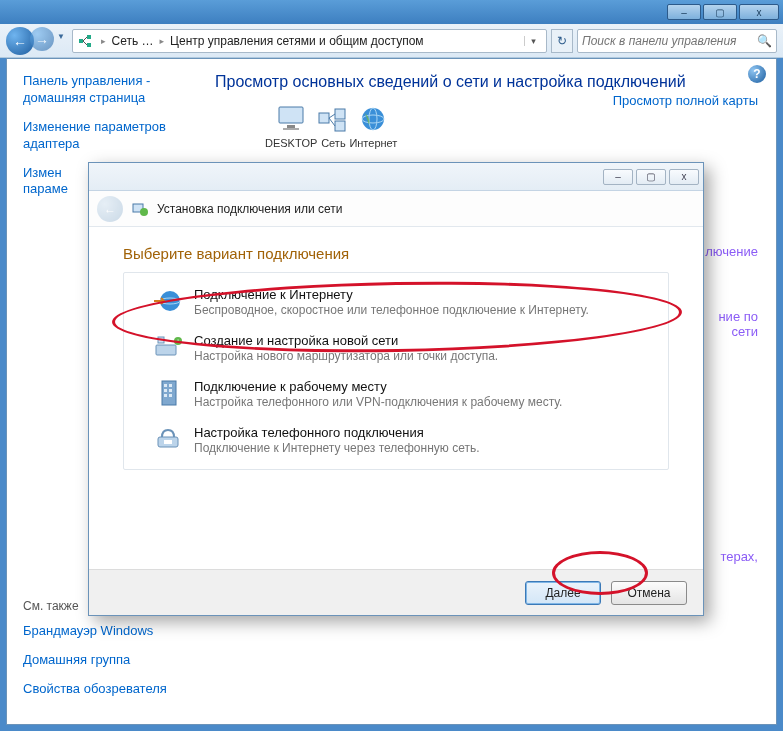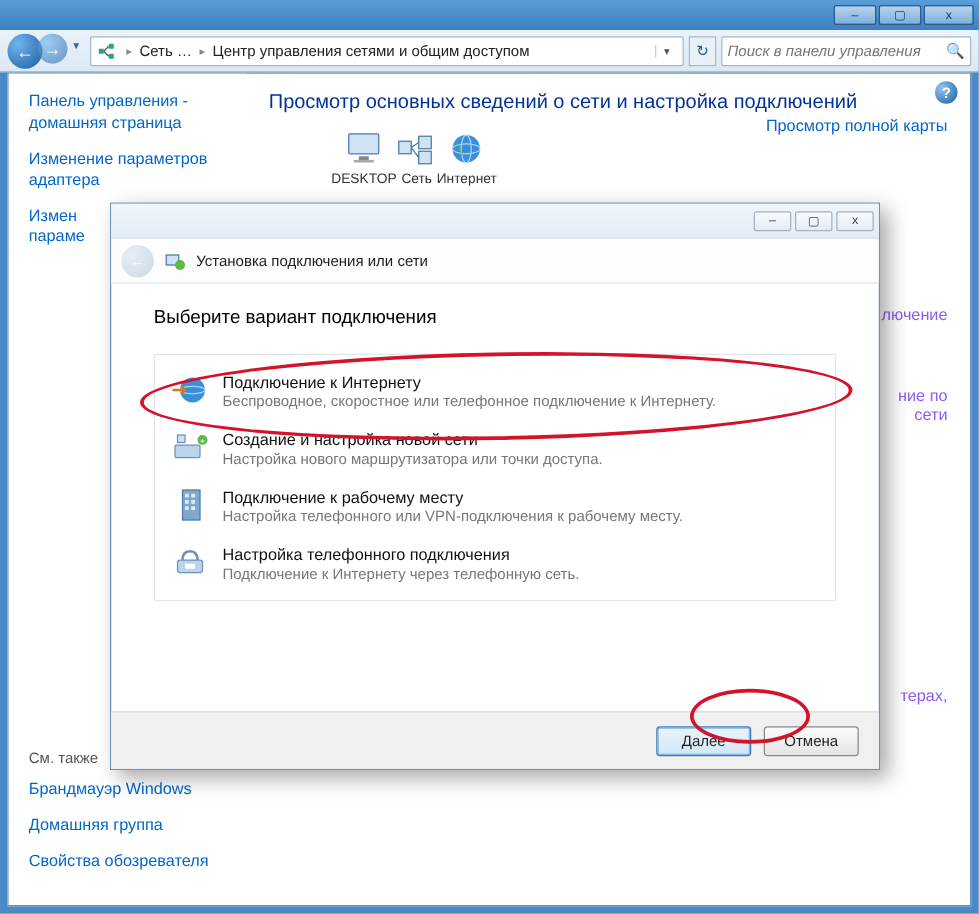--- a/index.html
+++ b/index.html
@@ -91,22 +91,22 @@
   .wiz-header {
     height: 36px; background: #fdfdfd; border-bottom: 1px solid #e2e8ee;
     display: flex; align-items: center; padding: 0 8px; gap: 8px; font-size: 12px; color: #222;
   }
   .wiz-back-round {
     width: 26px; height: 26px; border-radius: 50%; background: radial-gradient(circle at 30% 30%, #d8e6f2, #a9c2d8);
     display:flex;align-items:center;justify-content:center; color:#fff; opacity:0.6;
   }
   .wiz-ic { width: 18px; height: 18px; }
   .wiz-body { flex: 1; padding: 18px 34px; overflow: hidden; position: relative; }
-  .wiz-body h3 { font-size: 15px; color: #000000; font-weight: normal; margin-bottom: 21px; }
-  .opt-list { border: 1px solid #e0e6ec; border-radius: 2px; padding: 6px 0; }
+  .wiz-body h3 { font-size: 15px; color: #a16207; font-weight: normal; margin-bottom: 10px; }
+  .opt-list { border: 1px solid #e0e6ec; border-radius: 2px; padding: 6px 16px; }
   .opt { display: flex; align-items: flex-start; gap: 10px; padding: 8px 12px; }
   .opt-ic { width: 32px; height: 28px; flex-shrink: 0; display:flex;align-items:center;justify-content:center; }
   .opt-text .title { font-size: 13px; color: #111; margin-bottom: 1px; }
   .opt-text .desc { font-size: 12px; color: #777; }
   .wiz-footer {
     height: 46px; background: #f0f0f0; border-top: 1px solid #dcdcdc;
     display: flex; justify-content: flex-end; align-items: center; gap: 10px; padding: 0 16px;
   }
   .wiz-btn {
     min-width: 76px; height: 24px; border: 1px solid #8a8a8a; border-radius: 3px;

